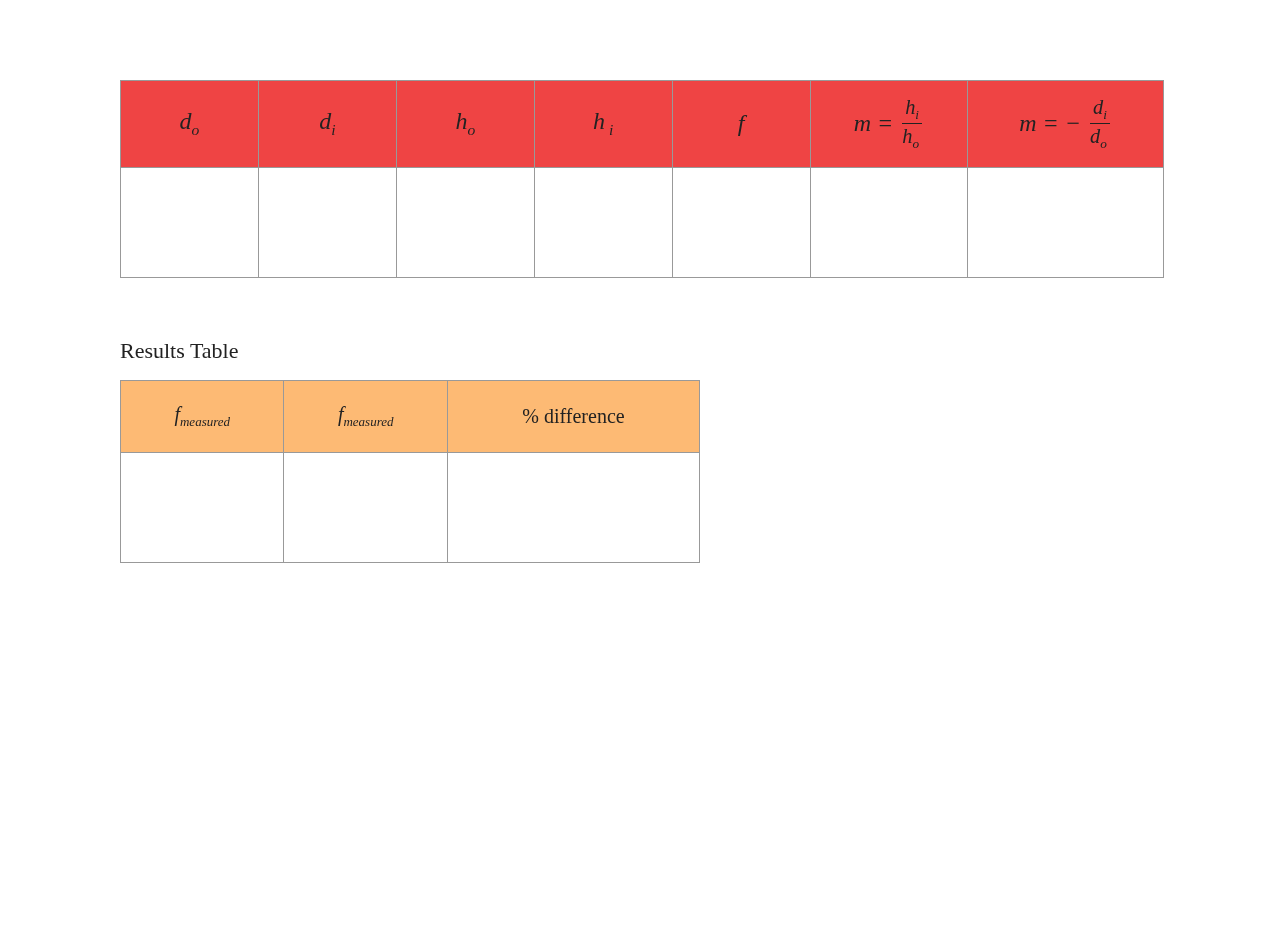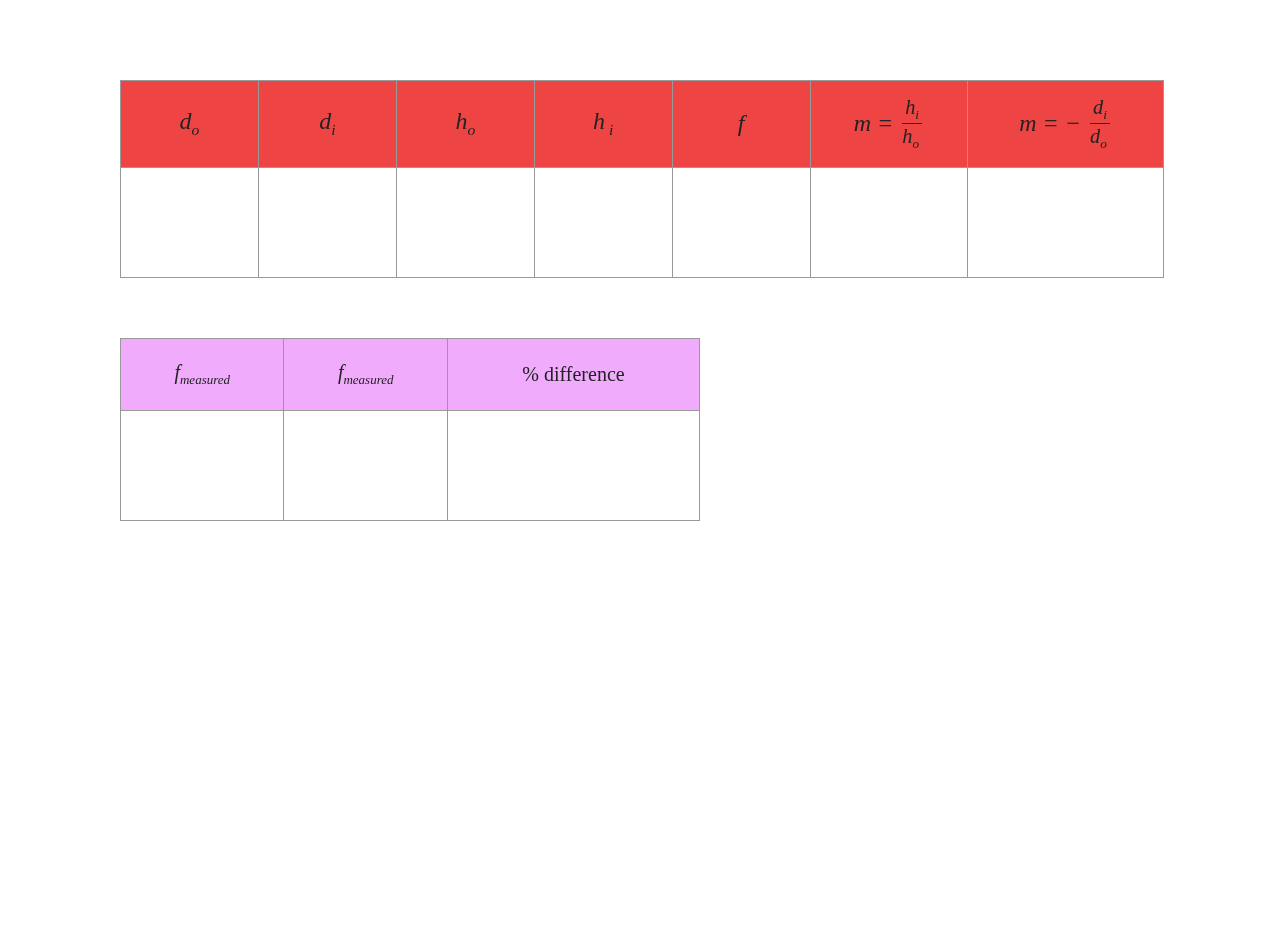--- a/index.html
+++ b/index.html
@@ -98,21 +98,21 @@
       margin-top: 20px;
     }
 
     .results-table {
       border-collapse: collapse;
       width: 580px;
       border: 1.5px solid #999;
     }
 
     .results-table th {
-      background-color: #f0abfc;
+      background-color: #fdba74;
       border: 1.5px solid #999;
       padding: 22px 10px;
       text-align: center;
       font-weight: normal;
       font-size: 20px;
       color: #222;
     }
 
     .results-table td {
       background-color: #ffffff;
@@ -174,20 +174,21 @@
           <td></td>
           <td></td>
           <td></td>
           <td></td>
         </tr>
       </tbody>
     </table>
   </div>
 
   <div class="results-table-section">
+    <div class="section-title">Results Table</div>
     <table class="results-table">
       <thead>
         <tr>
           <th>
             <span class="math-text">f<span class="sub">measured</span></span>
           </th>
           <th>
             <span class="math-text">f<span class="sub">measured</span></span>
           </th>
           <th>

